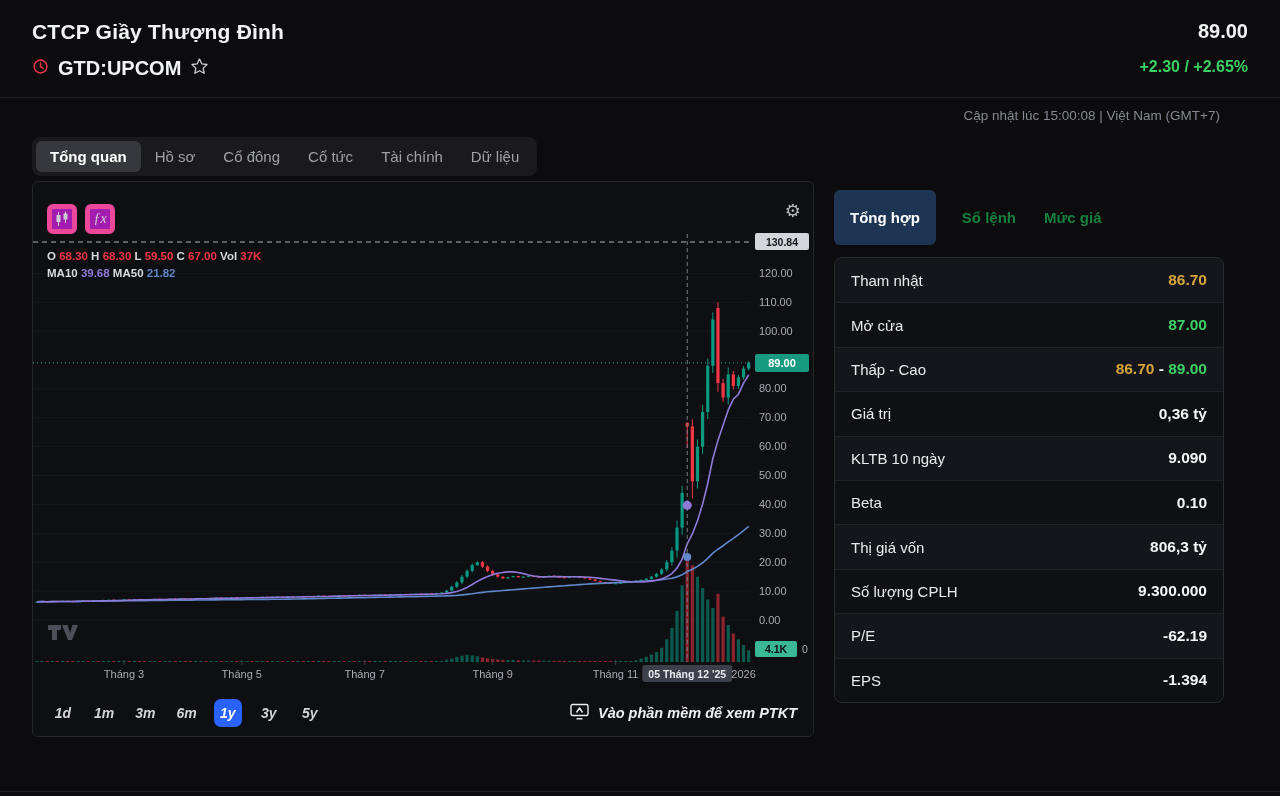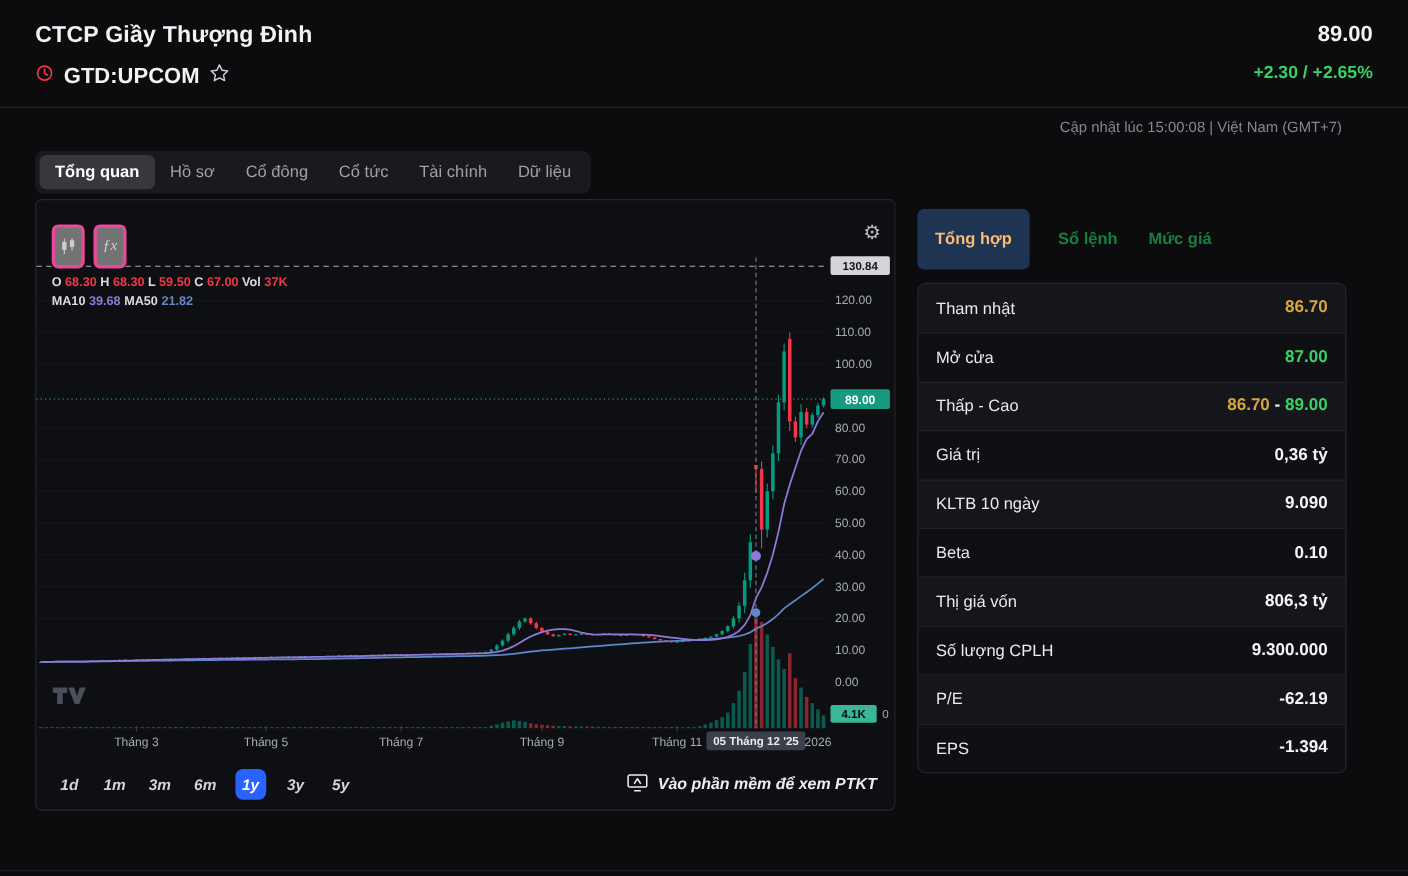--- a/index.html
+++ b/index.html
@@ -16,34 +16,34 @@
   .top-divider{position:absolute;top:97px;left:0;width:100%;height:1px;background:#232327;}
   .updated{position:absolute;top:108px;right:60px;font-size:13.5px;color:#85888f;}
 
   .tabs{position:absolute;top:137px;left:32px;display:inline-flex;background:#1a1a1e;border-radius:8px;padding:4px;}
   .tab{padding:7px 14px;font-size:15px;color:#9fa1a7;cursor:pointer;border-radius:6px;white-space:nowrap;}
   .tab.active{background:#37383d;color:#fff;font-weight:700;}
 
   .chart-panel{position:absolute;top:181px;left:32px;width:782px;height:556px;background:#0e0f12;border:1px solid #26272c;border-radius:6px;}
   #chart{display:block;}
   .tool-btns{position:absolute;top:22px;left:14px;display:flex;gap:8px;}
-  .tbtn{width:30px;height:40px;background:#737373;border:3px solid #ec4899;border-radius:6px;display:flex;align-items:center;justify-content:center;color:#ccced4;font-size:13px;cursor:pointer;}
+  .tbtn{width:30px;height:30px;background:#a21caf;border:5px solid #ec4899;border-radius:6px;display:flex;align-items:center;justify-content:center;color:#ccced4;font-size:13px;cursor:pointer;}
   .fx{font-style:italic;font-family:"Liberation Serif","DejaVu Serif",serif;font-size:14px;}
   .gear{position:absolute;top:20px;right:12px;font-size:18px;color:#b6b8be;cursor:pointer;line-height:1;}
   .tv-mark{position:absolute;left:14px;top:440px;opacity:.8;}
   .chart-controls{position:absolute;left:0;right:0;bottom:0;height:46px;display:flex;align-items:center;justify-content:space-between;padding:0 16px;font-style:italic;}
   .ranges{display:flex;align-items:center;gap:13px;}
   .range{min-width:28px;height:28px;display:flex;align-items:center;justify-content:center;font-size:14px;font-weight:600;color:#d2d4d9;border-radius:7px;cursor:pointer;padding:0 4px;}
   .range.active{background:#2962ff;color:#fff;}
   .cta{display:flex;align-items:center;gap:9px;font-size:14.5px;font-weight:700;color:#eceef2;cursor:pointer;}
 
   .side{position:absolute;top:190px;left:834px;width:390px;}
   .side-tabs{display:flex;align-items:center;gap:24px;}
   .stab{font-size:15px;font-weight:700;color:#15803d;cursor:pointer;padding:9px 2px;}
-  .stab.active{background:#1d3452;color:#fdba74;padding:19px 16px;border-radius:6px;}
+  .stab.active{background:#1d3452;color:#ffffff;padding:19px 16px;border-radius:6px;}
   .stat-table{margin-top:12px;border:1px solid #2b2c32;border-radius:8px;overflow:hidden;background:#101116;}
   .srow{height:44.4px;display:flex;align-items:center;justify-content:space-between;padding:0 16px;border-top:1px solid #222329;}
   .srow:first-child{border-top:none;}
   .srow:nth-child(odd){background:#15161b;}
   .srow:nth-child(even){background:#0f1014;}
   .slabel{font-size:15px;color:#e9eaee;}
   .sval{font-size:15.5px;font-weight:700;color:#f4f5f7;}
   .amber{color:#d6a53c;} .green{color:#3bd063;} .plain{color:#f4f5f7;}
 
   .bottom-divider{position:absolute;top:791px;left:0;width:100%;height:1px;background:#232327;}

